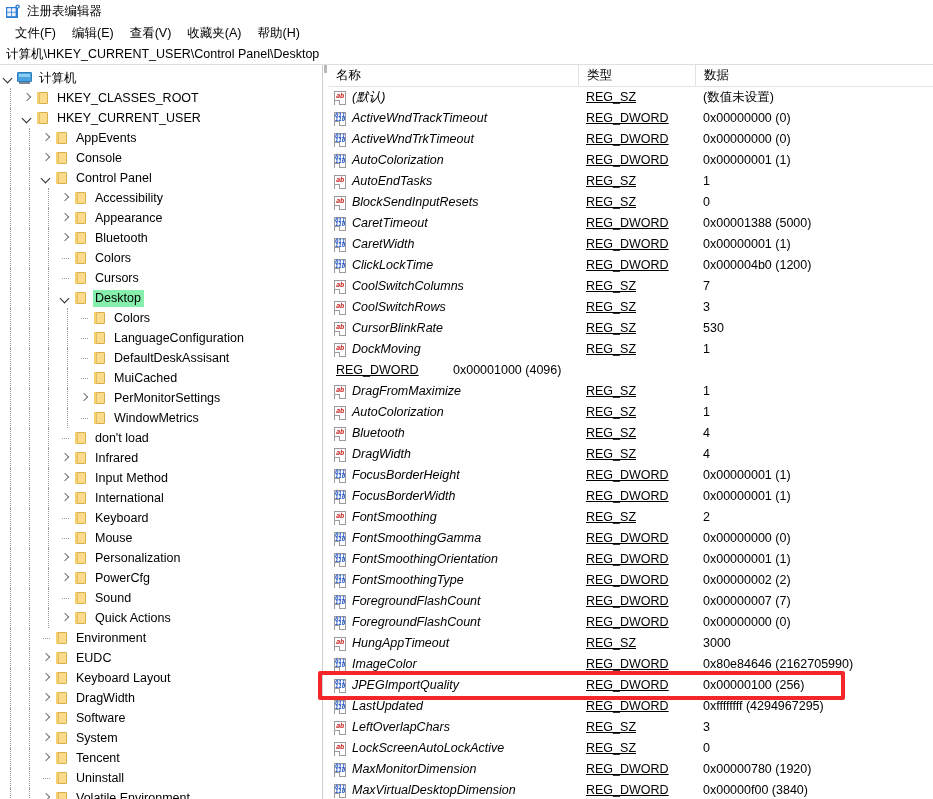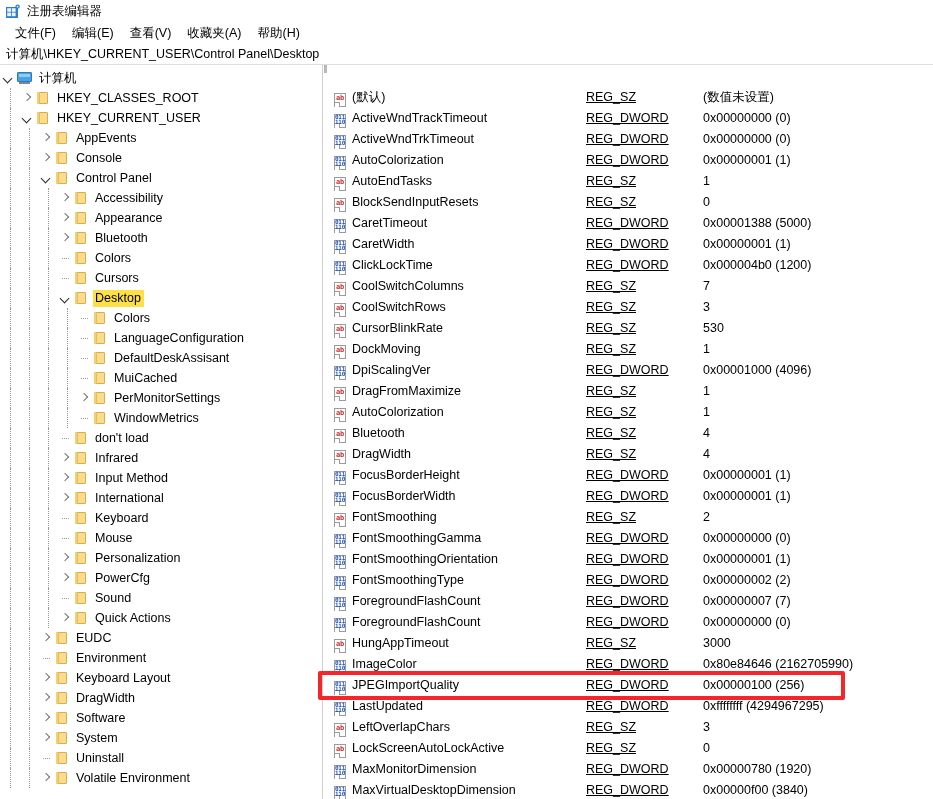--- a/index.html
+++ b/index.html
@@ -133,21 +133,21 @@
     cursor: default;
     position: relative;
   }
   .tree-label {
     font-size: 12.5px;
     color: #000000;
     padding: 1px 3px 1px 2px;
     line-height: 15px;
   }
   .tree-row.selected .tree-label {
-    background: #fde047;
+    background: #86efac;
   }
   .twisty {
     width: 16px;
     height: 16px;
     flex: 0 0 16px;
     position: relative;
   }
   .twisty.expandable::after {
     content: "";
     position: absolute;
@@ -307,22 +307,23 @@
     font-size: 12.5px;
     color: #000000;
     line-height: 21px;
     box-sizing: border-box;
     overflow: hidden;
   }
   .cell.c-name {
     width: 250px;
     flex: 0 0 250px;
     display: flex;
-    align-items: flex-end;
+    align-items: center;
     padding-left: 4px;
+    font-style: italic;
   }
   .cell.c-type { width: 117px; flex: 0 0 117px; padding-left: 8px; text-decoration: underline; }
   .cell.c-data { flex: 1 1 auto; padding-left: 8px; }
 
   
   .v-ico {
     width: 16px;
     height: 16px;
     flex: 0 0 16px;
     margin-right: 4px;
@@ -722,102 +723,117 @@
           <span class="twisty expandable"></span>
           <span class="folder-ico">
             <span class="fb"></span>
             <span class="fl"></span>
           </span>
           <span class="tree-label">Quick Actions</span>
         </div>
         <div class="tree-row">
           <span class="indent guide" style="flex: 0 0 19px; width: 19px;"></span>
           <span class="indent guide" style="flex: 0 0 19px; width: 19px;"></span>
+          <span class="dotline"></span>
+          <span class="folder-ico">
+            <span class="fb"></span>
+            <span class="fl"></span>
+          </span>
+          <span class="tree-label">Environment</span>
+        </div>
+        <div class="tree-row">
+          <span class="indent guide" style="flex: 0 0 19px; width: 19px;"></span>
+          <span class="indent guide" style="flex: 0 0 19px; width: 19px;"></span>
           <span class="twisty expandable"></span>
           <span class="folder-ico">
             <span class="fb"></span>
             <span class="fl"></span>
           </span>
           <span class="tree-label">EUDC</span>
         </div>
         <div class="tree-row">
           <span class="indent guide" style="flex: 0 0 19px; width: 19px;"></span>
           <span class="indent guide" style="flex: 0 0 19px; width: 19px;"></span>
+          <span class="twisty expandable"></span>
+          <span class="folder-ico">
+            <span class="fb"></span>
+            <span class="fl"></span>
+          </span>
+          <span class="tree-label">Keyboard Layout</span>
+        </div>
+        <div class="tree-row">
+          <span class="indent guide" style="flex: 0 0 19px; width: 19px;"></span>
+          <span class="indent guide" style="flex: 0 0 19px; width: 19px;"></span>
+          <span class="twisty expandable"></span>
+          <span class="folder-ico">
+            <span class="fb"></span>
+            <span class="fl"></span>
+          </span>
+          <span class="tree-label">DragWidth</span>
+        </div>
+        <div class="tree-row">
+          <span class="indent guide" style="flex: 0 0 19px; width: 19px;"></span>
+          <span class="indent guide" style="flex: 0 0 19px; width: 19px;"></span>
+          <span class="twisty expandable"></span>
+          <span class="folder-ico">
+            <span class="fb"></span>
+            <span class="fl"></span>
+          </span>
+          <span class="tree-label">Software</span>
+        </div>
+        <div class="tree-row">
+          <span class="indent guide" style="flex: 0 0 19px; width: 19px;"></span>
+          <span class="indent guide" style="flex: 0 0 19px; width: 19px;"></span>
+          <span class="twisty expandable"></span>
+          <span class="folder-ico">
+            <span class="fb"></span>
+            <span class="fl"></span>
+          </span>
+          <span class="tree-label">System</span>
+        </div>
+        <div class="tree-row">
+          <span class="indent guide" style="flex: 0 0 19px; width: 19px;"></span>
+          <span class="indent guide" style="flex: 0 0 19px; width: 19px;"></span>
+          <span class="twisty expandable"></span>
+          <span class="folder-ico">
+            <span class="fb"></span>
+            <span class="fl"></span>
+          </span>
+          <span class="tree-label">Tencent</span>
+        </div>
+        <div class="tree-row">
+          <span class="indent guide" style="flex: 0 0 19px; width: 19px;"></span>
+          <span class="indent guide" style="flex: 0 0 19px; width: 19px;"></span>
           <span class="dotline"></span>
           <span class="folder-ico">
             <span class="fb"></span>
             <span class="fl"></span>
           </span>
-          <span class="tree-label">Environment</span>
-        </div>
-        <div class="tree-row">
-          <span class="indent guide" style="flex: 0 0 19px; width: 19px;"></span>
-          <span class="indent guide" style="flex: 0 0 19px; width: 19px;"></span>
-          <span class="twisty expandable"></span>
-          <span class="folder-ico">
-            <span class="fb"></span>
-            <span class="fl"></span>
-          </span>
-          <span class="tree-label">Keyboard Layout</span>
-        </div>
-        <div class="tree-row">
-          <span class="indent guide" style="flex: 0 0 19px; width: 19px;"></span>
-          <span class="indent guide" style="flex: 0 0 19px; width: 19px;"></span>
-          <span class="twisty expandable"></span>
-          <span class="folder-ico">
-            <span class="fb"></span>
-            <span class="fl"></span>
-          </span>
-          <span class="tree-label">DragWidth</span>
-        </div>
-        <div class="tree-row">
-          <span class="indent guide" style="flex: 0 0 19px; width: 19px;"></span>
-          <span class="indent guide" style="flex: 0 0 19px; width: 19px;"></span>
-          <span class="twisty expandable"></span>
-          <span class="folder-ico">
-            <span class="fb"></span>
-            <span class="fl"></span>
-          </span>
-          <span class="tree-label">Software</span>
-        </div>
-        <div class="tree-row">
-          <span class="indent guide" style="flex: 0 0 19px; width: 19px;"></span>
-          <span class="indent guide" style="flex: 0 0 19px; width: 19px;"></span>
-          <span class="twisty expandable"></span>
-          <span class="folder-ico">
-            <span class="fb"></span>
-            <span class="fl"></span>
-          </span>
-          <span class="tree-label">System</span>
-        </div>
-        <div class="tree-row">
-          <span class="indent guide" style="flex: 0 0 19px; width: 19px;"></span>
-          <span class="indent guide" style="flex: 0 0 19px; width: 19px;"></span>
-          <span class="dotline"></span>
-          <span class="folder-ico">
-            <span class="fb"></span>
-            <span class="fl"></span>
-          </span>
           <span class="tree-label">Uninstall</span>
         </div>
         <div class="tree-row">
           <span class="indent guide" style="flex: 0 0 19px; width: 19px;"></span>
           <span class="indent guide" style="flex: 0 0 19px; width: 19px;"></span>
           <span class="twisty expandable"></span>
           <span class="folder-ico">
             <span class="fb"></span>
             <span class="fl"></span>
           </span>
           <span class="tree-label">Volatile Environment</span>
         </div>
       </div>
 
     <div class="splitter"></div>
 
     <div class="list-pane">
+      <div class="list-header">
+        <div class="hcell c-name">名称</div>
+        <div class="hcell c-type">类型</div>
+        <div class="hcell c-data">数据</div>
+      </div>
       <div class="list-body" id="list-body">
           <div class="row">
             <div class="cell c-name">
               <span class="v-ico str">
                 <span class="page"></span>
                 <span class="glyph">ab</span>
               </span>
               <span>(默认)</span>
             </div>
             <div class="cell c-type">REG_SZ</div>
@@ -949,27 +965,20 @@
               <span class="v-ico str">
                 <span class="page"></span>
                 <span class="glyph">ab</span>
               </span>
               <span>DockMoving</span>
             </div>
             <div class="cell c-type">REG_SZ</div>
             <div class="cell c-data">1</div>
           </div>
           <div class="row">
-            <div class="cell c-name">
-              <span class="v-ico dw">
-                <span class="page"></span>
-                <span class="glyph">011<br>110</span>
-              </span>
-              <span>DpiScalingVer</span>
-            </div>
             <div class="cell c-type">REG_DWORD</div>
             <div class="cell c-data">0x00001000 (4096)</div>
           </div>
           <div class="row">
             <div class="cell c-name">
               <span class="v-ico str">
                 <span class="page"></span>
                 <span class="glyph">ab</span>
               </span>
               <span>DragFromMaximize</span>

